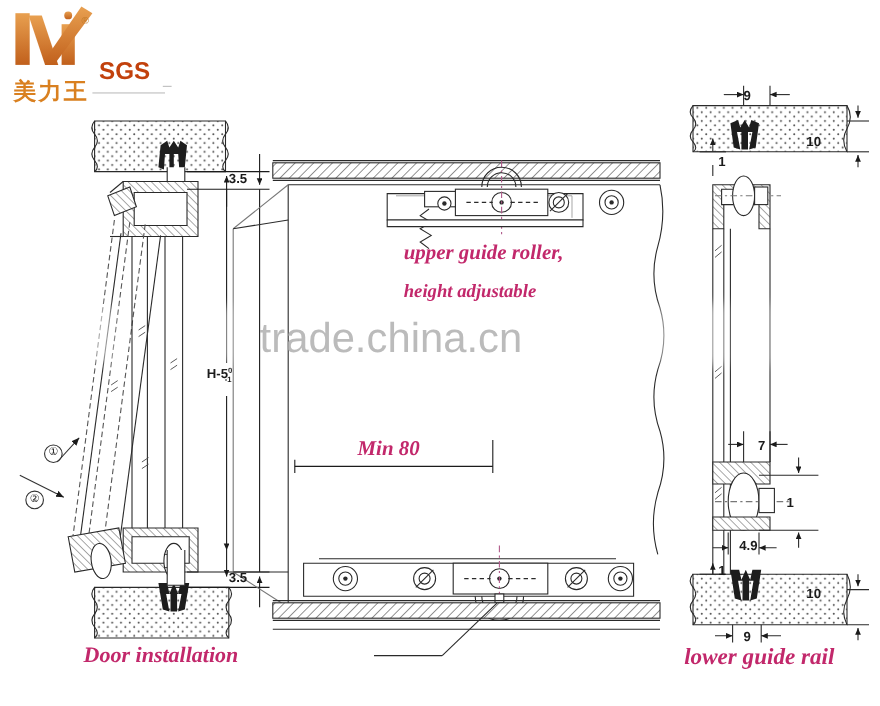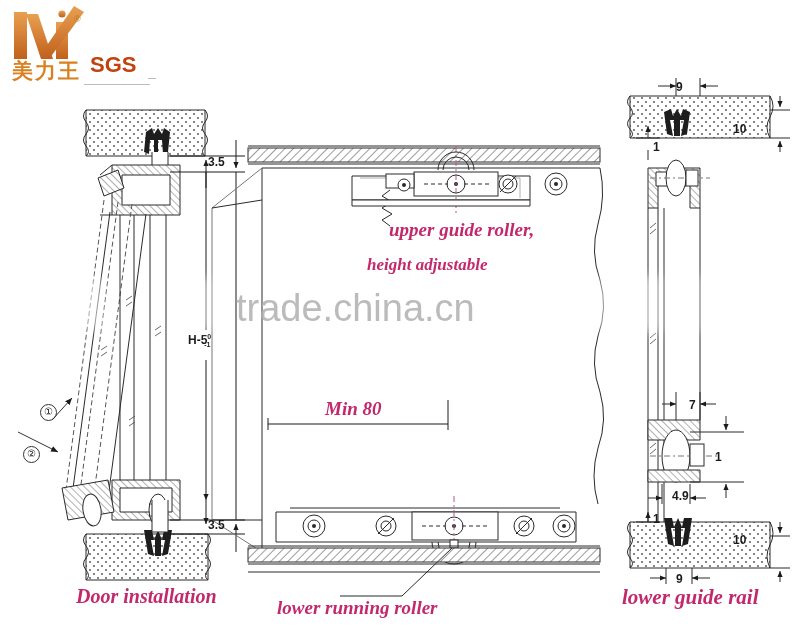--- a/index.html
+++ b/index.html
@@ -9,39 +9,39 @@
     font-family:"Liberation Serif", serif;
     position:relative;
     overflow:hidden;
   }
   .canvas{position:absolute;left:0;top:0;width:800px;height:642px;}
   svg.layer{position:absolute;left:0;top:0;width:800px;height:642px;}
 
   
   .logo{position:absolute;left:8px;top:4px;width:170px;height:82px;}
   .logo-mark{position:absolute;left:4px;top:0;width:78px;height:58px;}
-  .logo-cn{position:absolute;left:4px;top:56px;font-family:"DejaVu Sans",sans-serif;
+  .logo-cn{position:absolute;left:4px;top:68px;font-family:"DejaVu Sans",sans-serif;
            font-size:21px;font-weight:bold;color:#d98020;letter-spacing:2px;line-height:22px;}
   .logo-sgs{position:absolute;left:82px;top:48px;font-family:"Liberation Sans",sans-serif;
             font-size:22px;font-weight:bold;color:#c2410c;letter-spacing:0px;}
   .logo-rule{position:absolute;left:76px;top:80px;width:66px;height:1px;background:#bdbdbd;}
   .logo-rule2{position:absolute;left:140px;top:74px;width:8px;height:1px;background:#bdbdbd;}
   .reg{position:absolute;left:66px;top:10px;font-size:9px;color:#c07a28;
        font-family:"Liberation Sans",sans-serif;}
 
   
   .ann{
     position:absolute;
     color:#c2286b;
     font-family:"Liberation Serif", serif;
     font-style:italic;
     font-weight:bold;
     white-space:nowrap;
   }
-  .ann-upper1{left:367px;top:219px;font-size:19px;margin-left:22px;}
+  .ann-upper1{left:367px;top:219px;font-size:19px;}
   .ann-upper2{left:367px;top:255px;font-size:17px;}
   .ann-min70{left:325px;top:398px;font-size:19px;}
   .ann-door{left:76px;top:585px;font-size:20px;}
   .ann-lower-run{left:277px;top:597px;font-size:19px;}
   .ann-lower-rail{left:622px;top:585px;font-size:21px;}
 
   
   .dim{
     position:absolute;
     color:#1b1b1b;
@@ -414,21 +414,20 @@
     <div class="logo-cn">美力王</div>
     <div class="logo-sgs">SGS</div>
     <div class="logo-rule"></div>
     <div class="logo-rule2"></div>
   </div>
 
   <div class="ann ann-upper1">upper guide roller,</div>
   <div class="ann ann-upper2">height adjustable</div>
   <div class="ann ann-min70">Min 80</div>
   <div class="ann ann-door">Door installation</div>
-  <div class="ann ann-lower-run">lower running roller</div>
   <div class="ann ann-lower-rail">lower guide rail</div>
 
   <div class="dim dim-35a">3.5</div>
   <div class="dim dim-35b">3.5</div>
   <div class="dim dim-h7"><span>H-5</span><sup>0</sup><sub>-1</sub></div>
   <div class="dim dim-9a">9</div>
   <div class="dim dim-10a">10</div>
   <div class="dim dim-1a">1</div>
   <div class="dim dim-7">7</div>
   <div class="dim dim-15">1</div>

